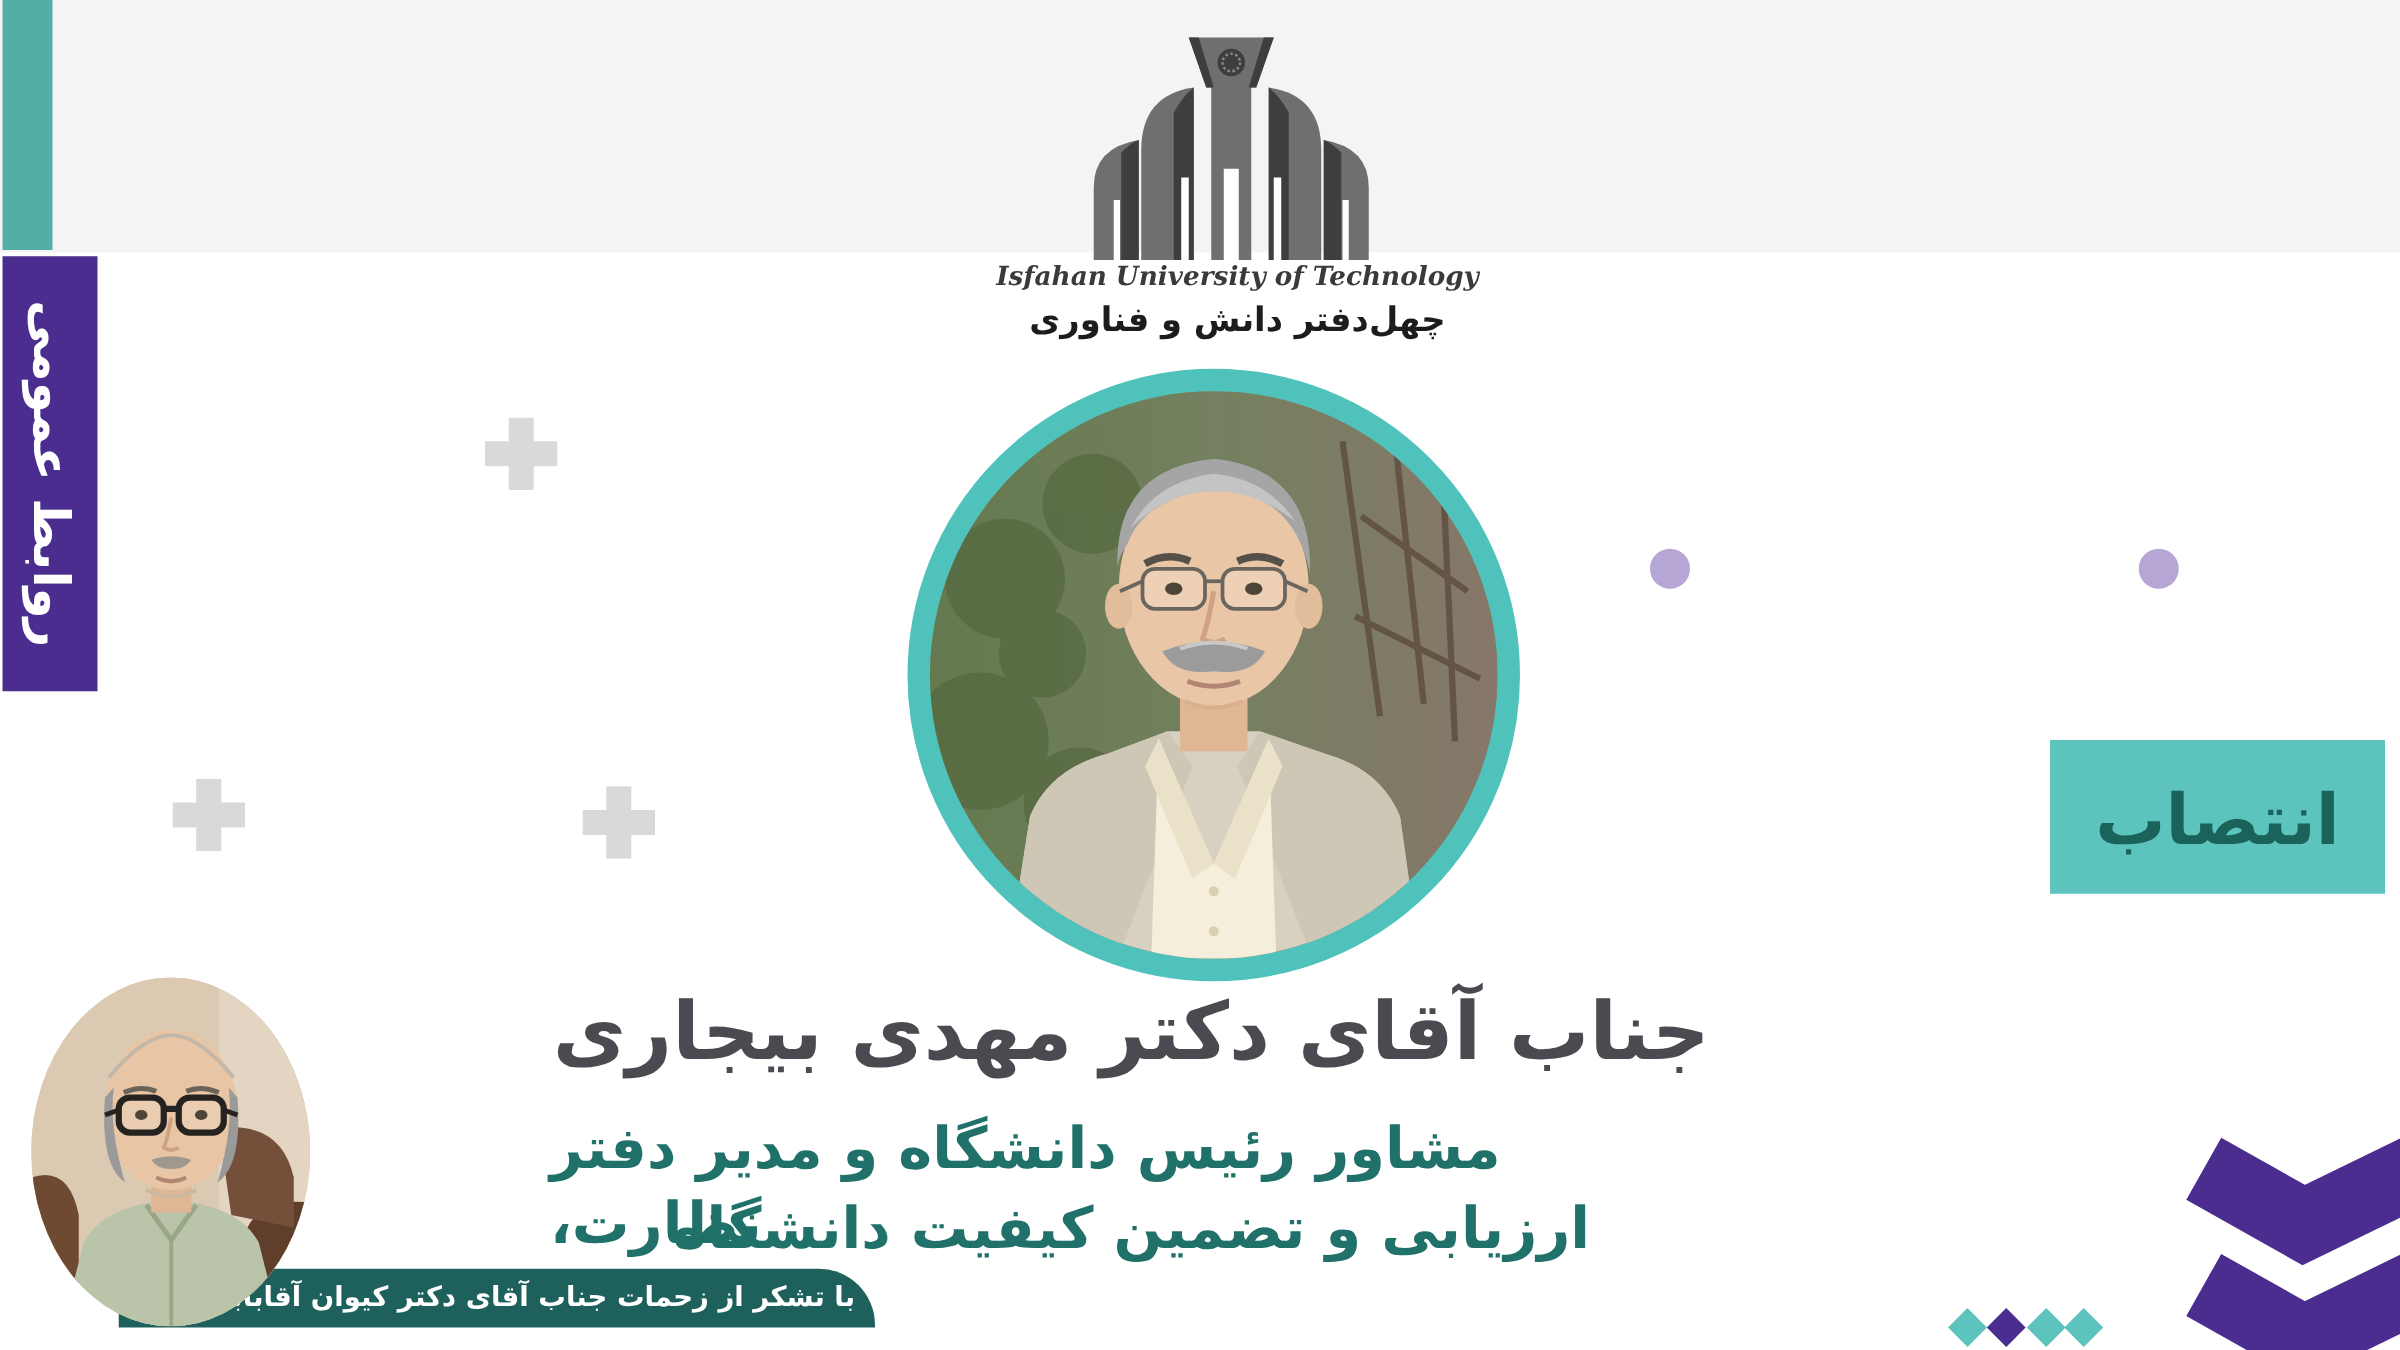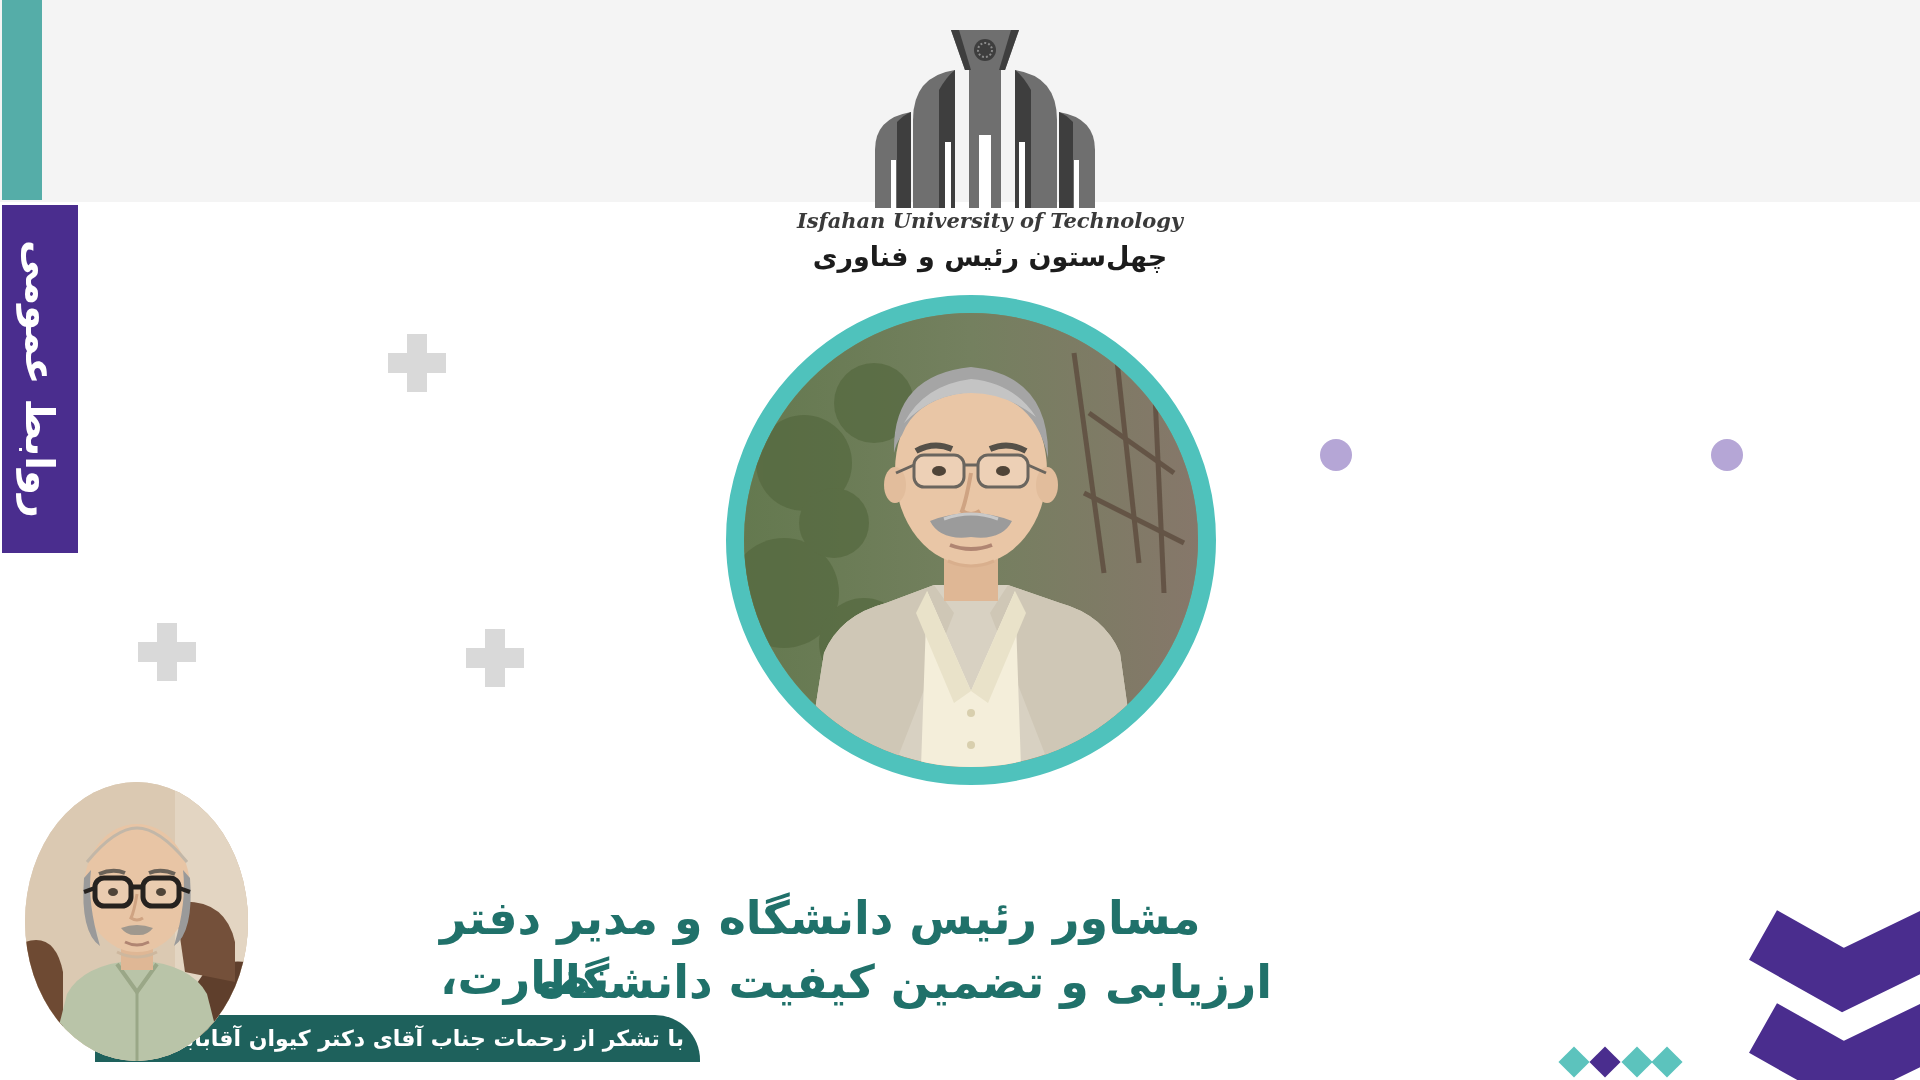--- a/index.html
+++ b/index.html
@@ -95,21 +95,21 @@
       <g fill="#ffffff">
         <rect x="124" y="115" width="12" height="73"></rect>
         <rect x="90" y="122" width="6" height="66"></rect>
         <rect x="164" y="122" width="6" height="66"></rect>
         <rect x="36" y="140" width="5" height="48"></rect>
         <rect x="219" y="140" width="5" height="48"></rect>
       </g>
     </svg>
   </div>
   <div class="abs uni-en">Isfahan University of Technology</div>
-  <div class="abs uni-fa">چهل‌ستون رئیس و فناوری</div>
+  <div class="abs uni-fa">چهل‌دفتر دانش و فناوری</div>
 
   <svg class="abs plus" style="left:388px;top:334px" viewBox="0 0 58 58">
       <path d="M19 0h20v19h19v20H39v19H19V39H0V19h19z" fill="var(--plus,#d9d9d9)"></path>
     </svg>
   <svg class="abs plus" style="left:138px;top:623px" viewBox="0 0 58 58">
       <path d="M19 0h20v19h19v20H39v19H19V39H0V19h19z" fill="var(--plus,#d9d9d9)"></path>
     </svg>
   <svg class="abs plus" style="left:466px;top:629px" viewBox="0 0 58 58">
       <path d="M19 0h20v19h19v20H39v19H19V39H0V19h19z" fill="var(--plus,#d9d9d9)"></path>
     </svg>
@@ -176,21 +176,25 @@
       <path d="M200,206 Q227,196 254,206" stroke="#c9c9c9" stroke-width="3" fill="none"></path>
 
       <path d="M206,232 Q227,240 248,232" stroke="#b08572" stroke-width="4" fill="none"></path>
       <path d="M204,248 Q227,258 250,248" stroke="#d9af8d" stroke-width="3" fill="none"></path>
     </svg>
   </div>
 
   <div class="abs pdot" style="left:1320px;top:439px"></div>
   <div class="abs pdot" style="left:1711px;top:439px"></div>
 
-
+  <div class="abs badge">
+    <span>انتصاب</span>
+  </div>
+
+  <div class="abs name">جناب آقای دکتر مهدی بیجاری</div>
   <div class="abs role1">مشاور رئیس دانشگاه و مدیر دفتر نظارت،</div>
   <div class="abs role2">ارزیابی و تضمین کیفیت دانشگاه</div>
 
   <div class="abs ribbon">
     <span>با تشکر از زحمات جناب آقای دکتر کیوان آقابابایی سامانی</span>
   </div>
 
   <div class="abs small-photo">
     <svg width="223" height="279" viewBox="0 0 223 279">
       <rect width="223" height="279" fill="#dbc9b2"></rect>

